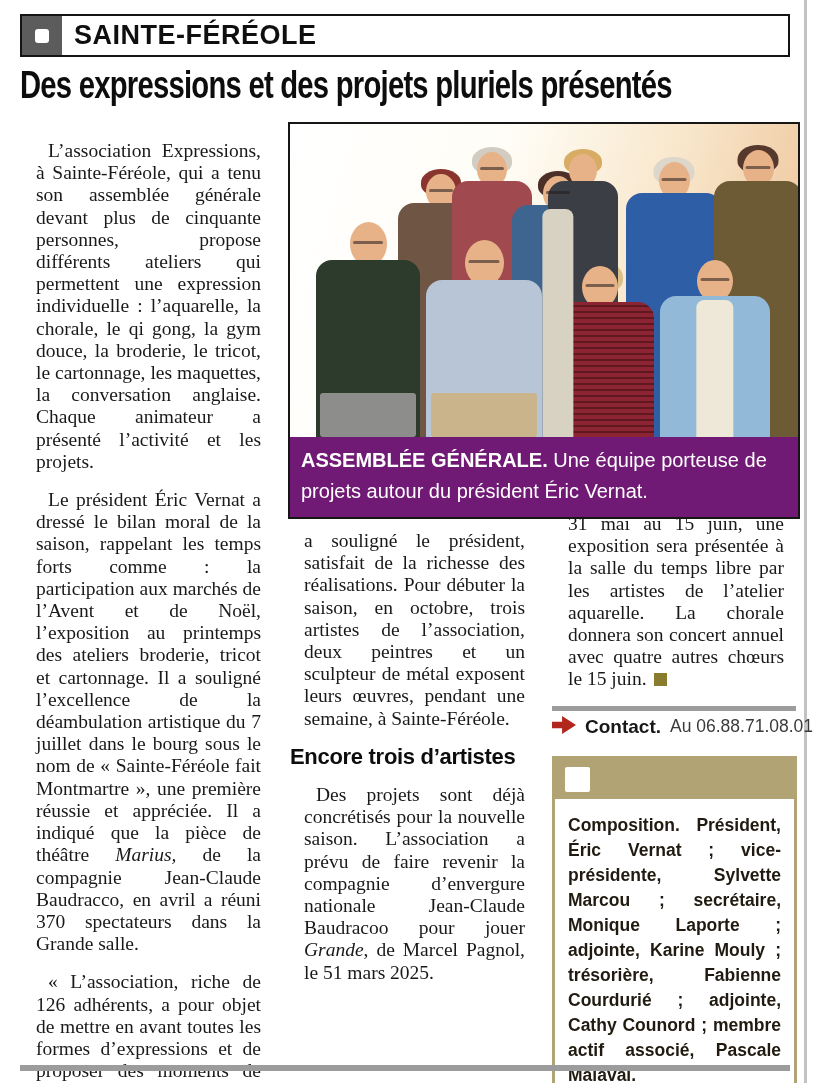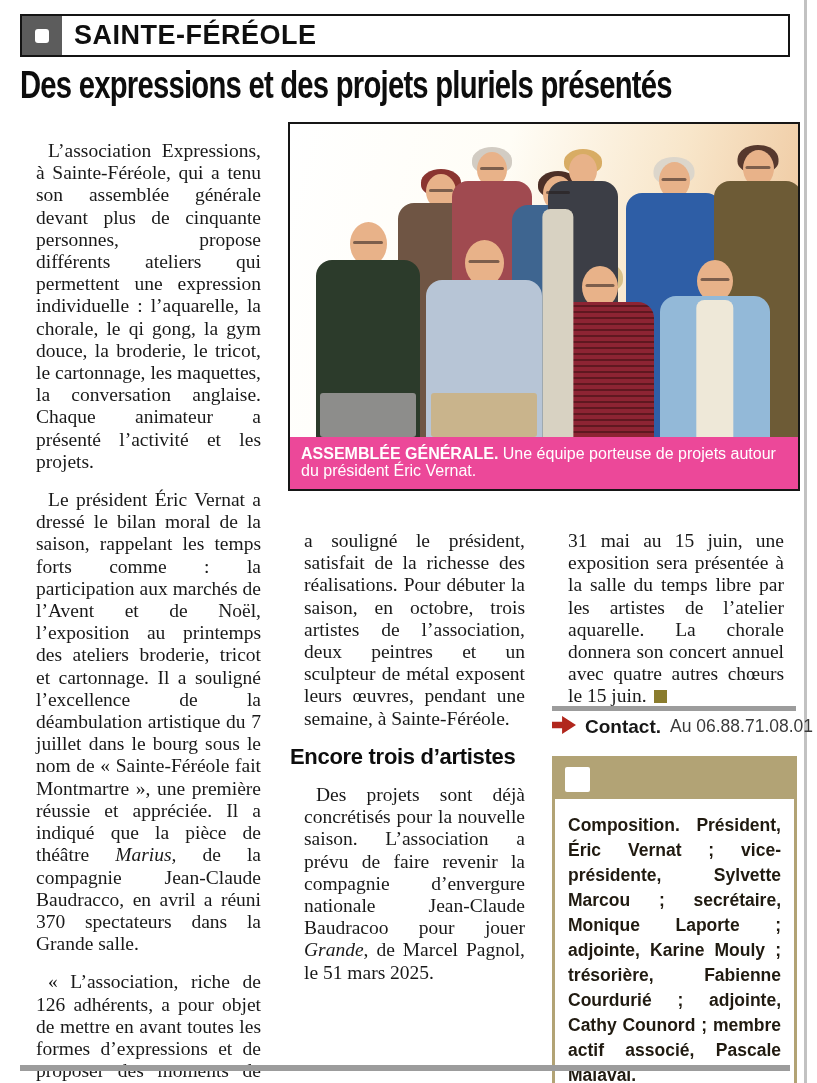--- a/index.html
+++ b/index.html
@@ -26,31 +26,31 @@
         background:linear-gradient(105deg,#ffffff 0%,#fffdf6 38%,#f8e6ca 68%,#ecc094 100%);}
   .floor{position:absolute;left:34%;right:0;bottom:0;height:26px;
         background:linear-gradient(90deg,#d9b175,#c28946);border-top:2px solid #a5682f;}
   .person{position:absolute;}
   .hair{position:absolute;top:-5px;left:50%;transform:translateX(-50%);border-radius:55% 55% 45% 45%;z-index:1;}
   .head{position:relative;margin:0 auto;background:#e8b289;border-radius:50%;z-index:2;}
   .glasses{position:absolute;left:50%;transform:translateX(-50%);height:3px;background:rgba(35,25,25,.55);z-index:4;border-radius:2px;}
   .pbody{position:absolute;left:0;right:0;bottom:0;border-radius:16px 16px 0 0;z-index:2;}
   .pinner{position:absolute;left:50%;transform:translateX(-50%);width:34%;bottom:0;border-radius:8px 8px 0 0;z-index:3;}
   .pants{position:absolute;left:4%;right:4%;bottom:0;height:44px;z-index:3;border-radius:3px;}
-  .photo-caption{background:#ec4899;color:#ffffff;padding:8px 11px 10px 11px;
-        font-family:"Liberation Sans",sans-serif;font-size:16px;line-height:17px;}
+  .photo-caption{background:#701a75;color:#ffffff;padding:8px 11px 10px 11px;
+        font-family:"Liberation Sans",sans-serif;font-size:20px;line-height:31px;}
   .photo-caption strong{font-weight:bold;}
 
   
   .col{position:absolute;font-size:19.5px;line-height:22.2px;text-align:justify;color:#191919;hyphens:auto;}
   .col p{margin:16px;}
   .col p.ind{text-indent:12px;}
   .col1{left:20px;top:124px;width:257px;}
   .col2{left:288px;top:514px;width:253px;}
-  .col3{left:552px;top:514px;width:248px;}
+  .col3{left:552px;top:497px;width:248px;}
   .subhead{font-family:"Liberation Sans",sans-serif;font-weight:bold;font-size:22px;
         letter-spacing:-.3px;color:#0d0d0d;margin:13px 0 6px 2px !important;text-align:left;text-indent:0;}
   .endmark{display:inline-block;width:13px;height:13px;background:#8a7c2e;margin-left:7px;vertical-align:-1px;}
 
   
   .divider{position:absolute;background:#9c9c9c;}
   .div-contact{left:552px;top:706px;width:244px;height:5px;}
   .div-bottom{left:20px;top:1065px;width:770px;height:6px;}
 
   

